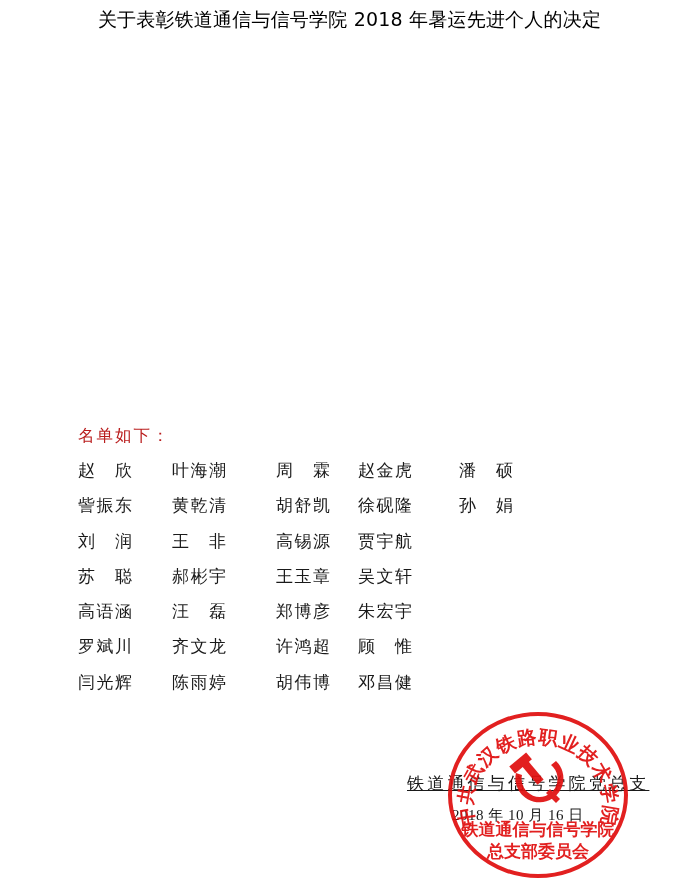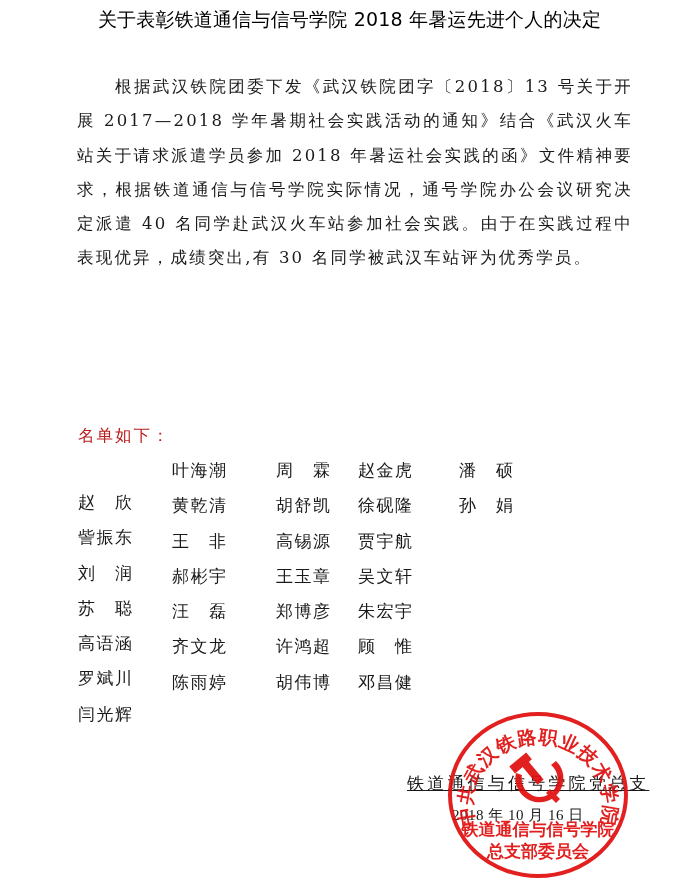--- a/index.html
+++ b/index.html
@@ -65,21 +65,21 @@
   .name {
     position: absolute;
     top: 0;
     font-family: "DejaVu Serif", "Liberation Serif", serif;
     font-size: 17px;
     line-height: 24px;
     color: #1a1a1a;
     white-space: pre;
     letter-spacing: 1.5px;
   }
-  .c0 { left: 0px; margin-top: 32px; }
+  .c0 { left: 0px; }
   .c1 { left: 94px; }
   .c2 { left: 198px; text-align: right; }
   .c3 { left: 280px; }
   .c4 { left: 381px; }
 
   .signature {
     position: absolute;
     left: 407px;
     top: 772px;
     font-family: "DejaVu Serif", "Liberation Serif", serif;
@@ -110,21 +110,20 @@
     z-index: 2;
     opacity: 0.93;
   }
 </style>
 </head>
 <body>
 
 <div class="title">关于表彰铁道通信与信号学院 2018 年暑运先进个人的决定</div>
 
 <div class="body-text">
-  <p>根据武汉铁院团委下发《武汉铁院团字〔2018〕13 号关于开展 2017—2018 学年暑期社会实践活动的通知》结合《武汉火车站关于请求派遣学员参加 2018 年暑运社会实践的函》文件精神要求，根据铁道通信与信号学院实际情况，通号学院办公会议研究决定派遣 40 名同学赴武汉火车站参加社会实践。由于在实践过程中表现优异，成绩突出,有 30 名同学被武汉车站评为优秀学员。</p>
 </div>
 
 <div class="list-label">名单如下：</div>
 
 <div class="names">
   <div class="name-row">
     <span class="name c0">赵　欣</span>
     <span class="name c1">叶海潮</span>
     <span class="name c2">周　霖</span>
     <span class="name c3">赵金虎</span>

